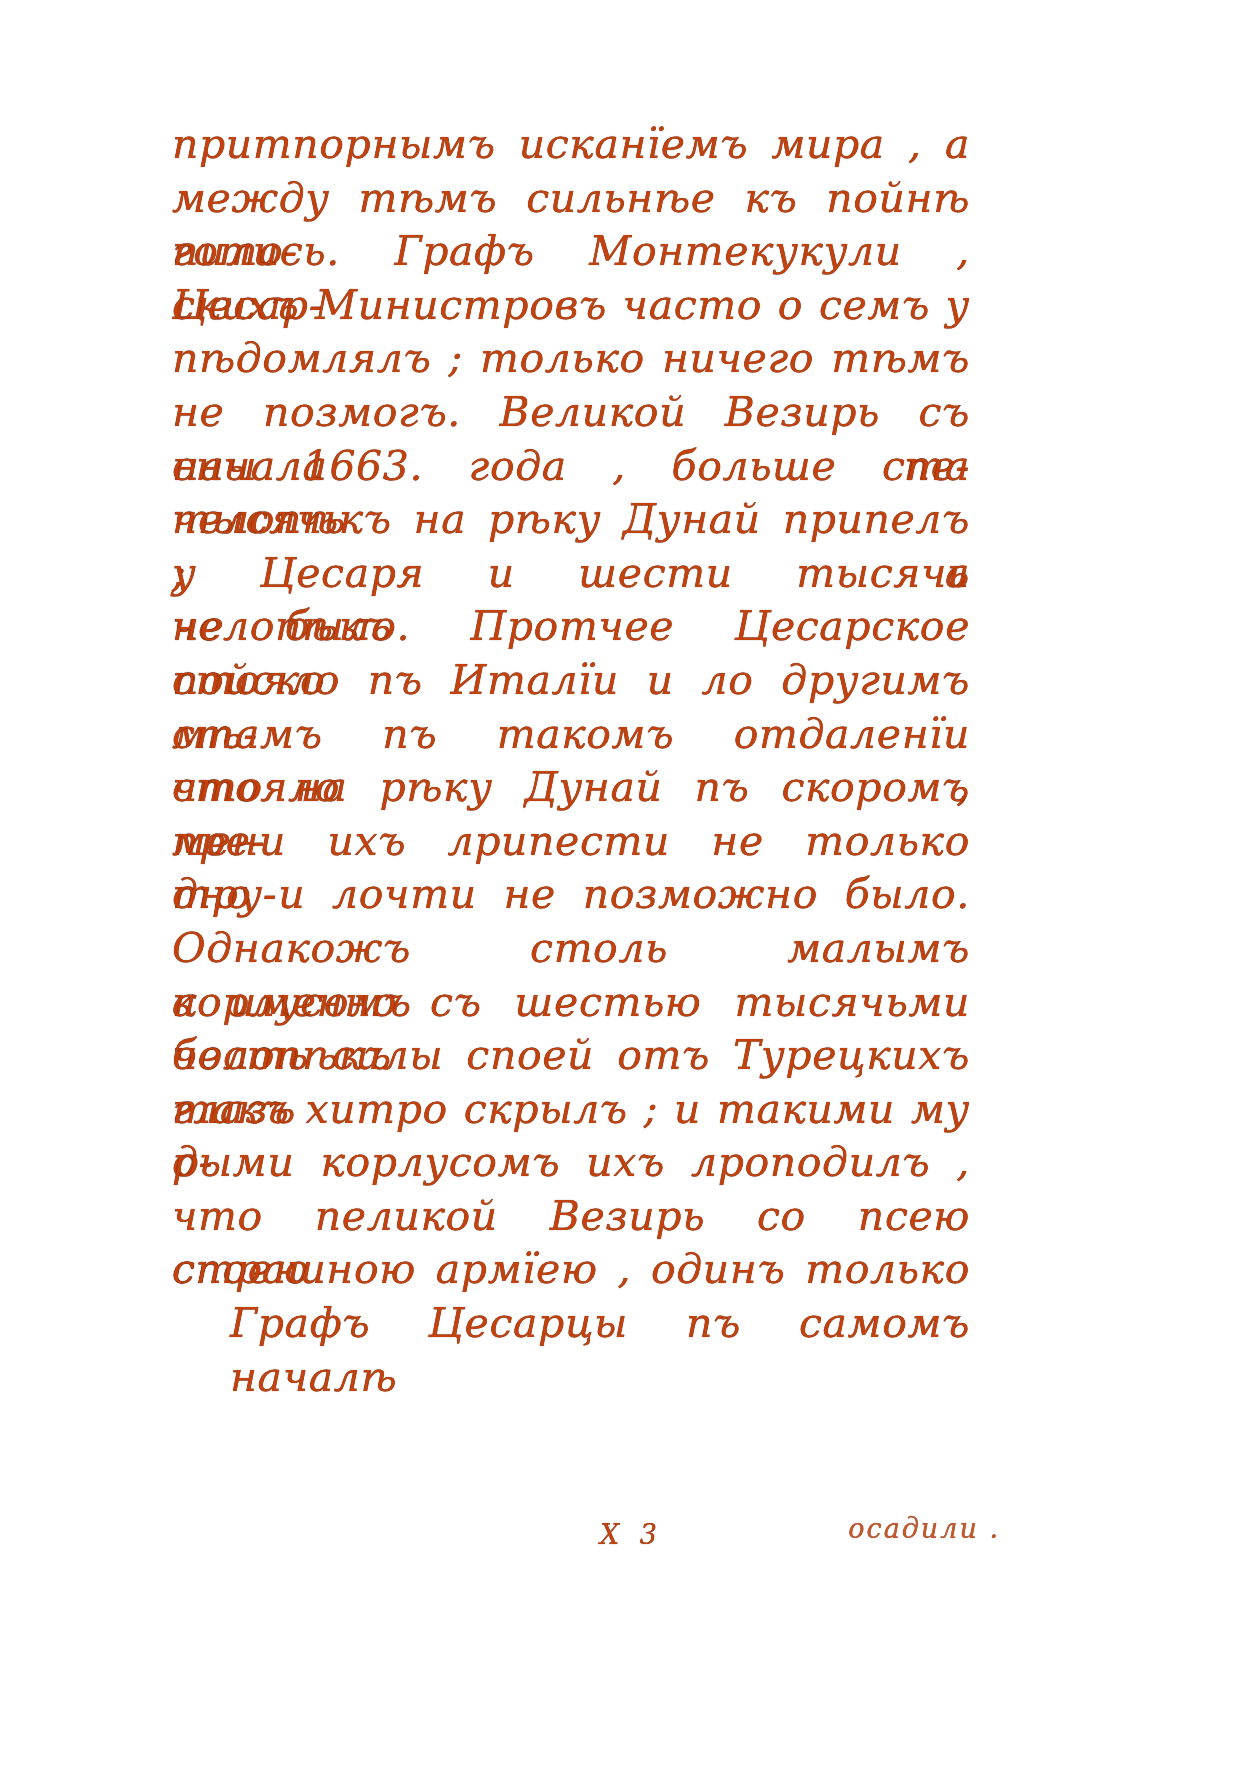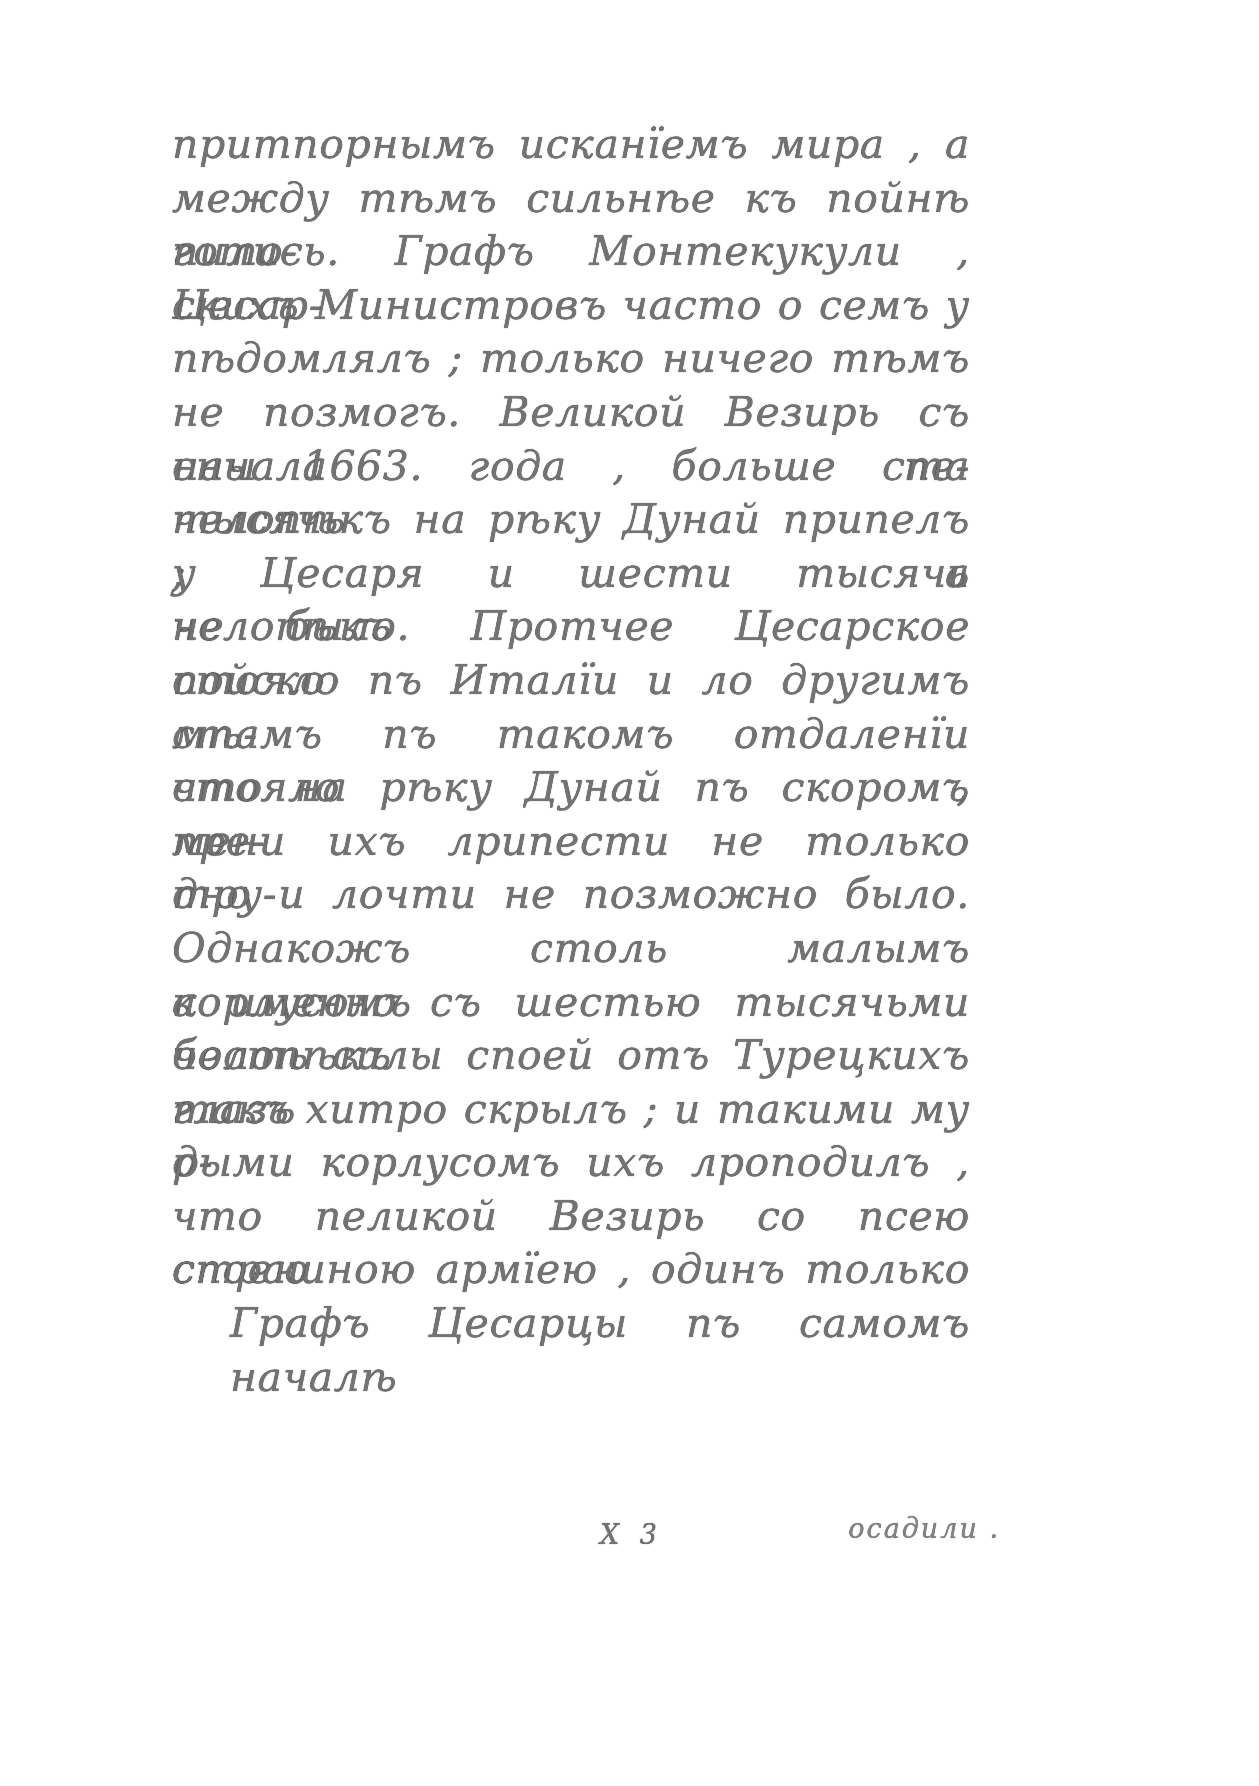--- a/index.html
+++ b/index.html
@@ -5,21 +5,21 @@
   html, body {
     margin: 0;
     padding: 0;
     background: #ffffff;
   }
   .page {
     position: relative;
     width: 1154px;
     height: 1786px;
     background: #ffffff;
-    color: #737373;
+    color: #c2410c;
     font-family: "DejaVu Serif", serif;
     font-style: italic;
     overflow: hidden;
   }
   .textblock {
     position: absolute;
     left: 172px;
     top: 118px;
     width: 798px;
   }

